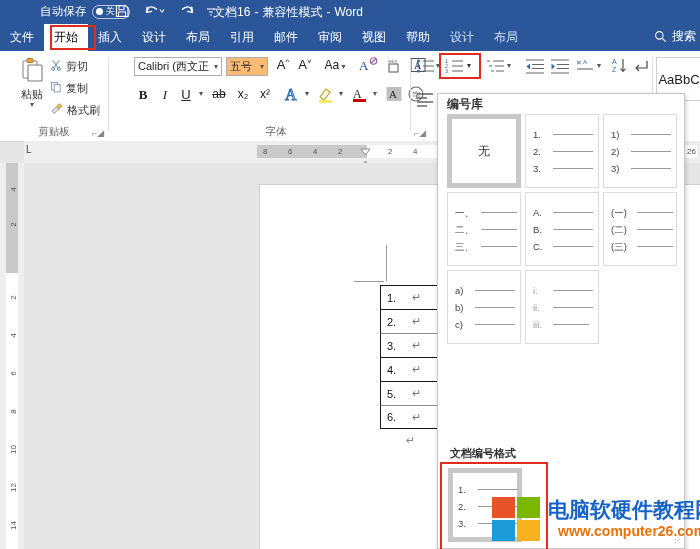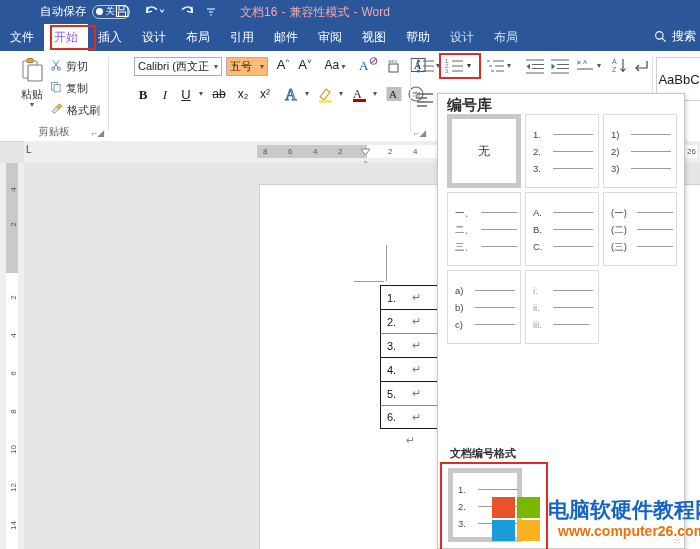--- a/index.html
+++ b/index.html
@@ -26,41 +26,41 @@
   .as-off{font-size:9px;color:#fff;line-height:1;}
   .qat{position:absolute;top:3px;display:flex;align-items:center;color:#fff;}
   .qat-save{left:114px;}
   .qat-undo{left:144px;}
   .qat-redo{left:178px;}
   .qat-more{left:204px;}
   .qat svg{display:block;}
   .titletext{
     position:absolute;left:0;top:0;width:576px;height:24px;
     display:flex;align-items:center;justify-content:center;
-    font-size:12px;color:#fca5a5;pointer-events:none;padding-left:27px;
+    font-size:12px;color:#ffffff;pointer-events:none;
   }
   .titletext span{margin:0 2px;}
   .tabtools{
     position:absolute;left:510px;top:0;width:96px;height:24px;
     background:#1f4481;color:#fff;font-size:11.5px;
     display:flex;align-items:center;justify-content:center;
   }
 
   
   .tabstrip{
     position:absolute;left:0;top:24px;width:700px;height:27px;
     background:#2b579a;
   }
   .tabs{position:absolute;left:0;top:0;height:27px;display:flex;align-items:center;}
   .tab{
     font-size:12px;color:#ffffff;padding:0 10px;height:27px;line-height:27px;
     white-space:nowrap;position:relative;
   }
   .tab.ctx{color:#cfe0f5;}
-  .tab.active{color:#8b5cf6;background:#ffffff;}
+  .tab.active{color:#000000;background:#ffffff;}
   .tab-hl{
     position:absolute;left:50px;top:1px;width:46px;height:25px;
     border:2px solid #e02b20;box-sizing:border-box;
   }
   .searchbox{
     position:absolute;right:4px;top:4px;display:flex;align-items:center;gap:5px;color:#fff;font-size:12px;
   }
 
   
   .ribbon{
@@ -158,21 +158,21 @@
   .caretline{position:absolute;left:126px;top:60px;width:1px;height:36px;background:#9a9a9a;}
   .cornermark{position:absolute;left:94px;top:96px;width:30px;height:1px;background:#9a9a9a;}
 
   
   .panel{
     position:absolute;left:437px;top:93px;width:248px;height:456px;
     background:#ffffff;border:1px solid #c6c6c6;box-shadow:1px 2px 5px rgba(0,0,0,.2);
     box-sizing:border-box;
   }
   .panel-hdr{
-    position:absolute;left:9px;top:2px;font-size:15px;color:#333;font-weight:bold;
+    position:absolute;left:9px;top:2px;font-size:12px;color:#333;font-weight:bold;
   }
   .gallery{position:absolute;left:9px;top:20px;width:230px;}
   .grow{display:flex;gap:4px;margin-bottom:4px;}
   .cell{
     width:74px;height:74px;border:1px solid #dcdcdc;background:#ffffff;box-sizing:border-box;
     position:relative;
   }
   .cell.sel{border:5px solid #c8c8c8;background:#fff;}
   .cell.empty{border:none;background:transparent;}
   .none-lbl{
@@ -389,20 +389,21 @@
             <text x="4" y="13" font-size="11" fill="#222" font-family="Liberation Serif, serif">A</text>
           </svg>
       </div>
       <div class="fbtn frow2" style="left:280px;top:34px;width:20px;">
         <svg width="18" height="18" viewBox="0 0 18 18">
             <circle cx="9" cy="9" r="7" fill="none" stroke="#666" stroke-width="1.1"></circle>
             <text x="5.5" y="12.5" font-size="8" fill="#444" font-family="Liberation Sans, sans-serif">字</text>
           </svg>
       </div>
 
+      <div class="grouplabel">字体</div>
       <div class="dlaunch" style="left:288px">⌐◢</div>
     </div>
     <div class="gsep" style="left:410px"></div>
 
     <div class="group g-para">
       <div class="pbtn" style="left:4px;top:6px;">
         <svg width="20" height="18" viewBox="0 0 20 18">
             <circle cx="2.5" cy="4" r="1.6" fill="#3a6ea5"></circle>
             <circle cx="2.5" cy="9" r="1.6" fill="#3a6ea5"></circle>
             <circle cx="2.5" cy="14" r="1.6" fill="#3a6ea5"></circle>

